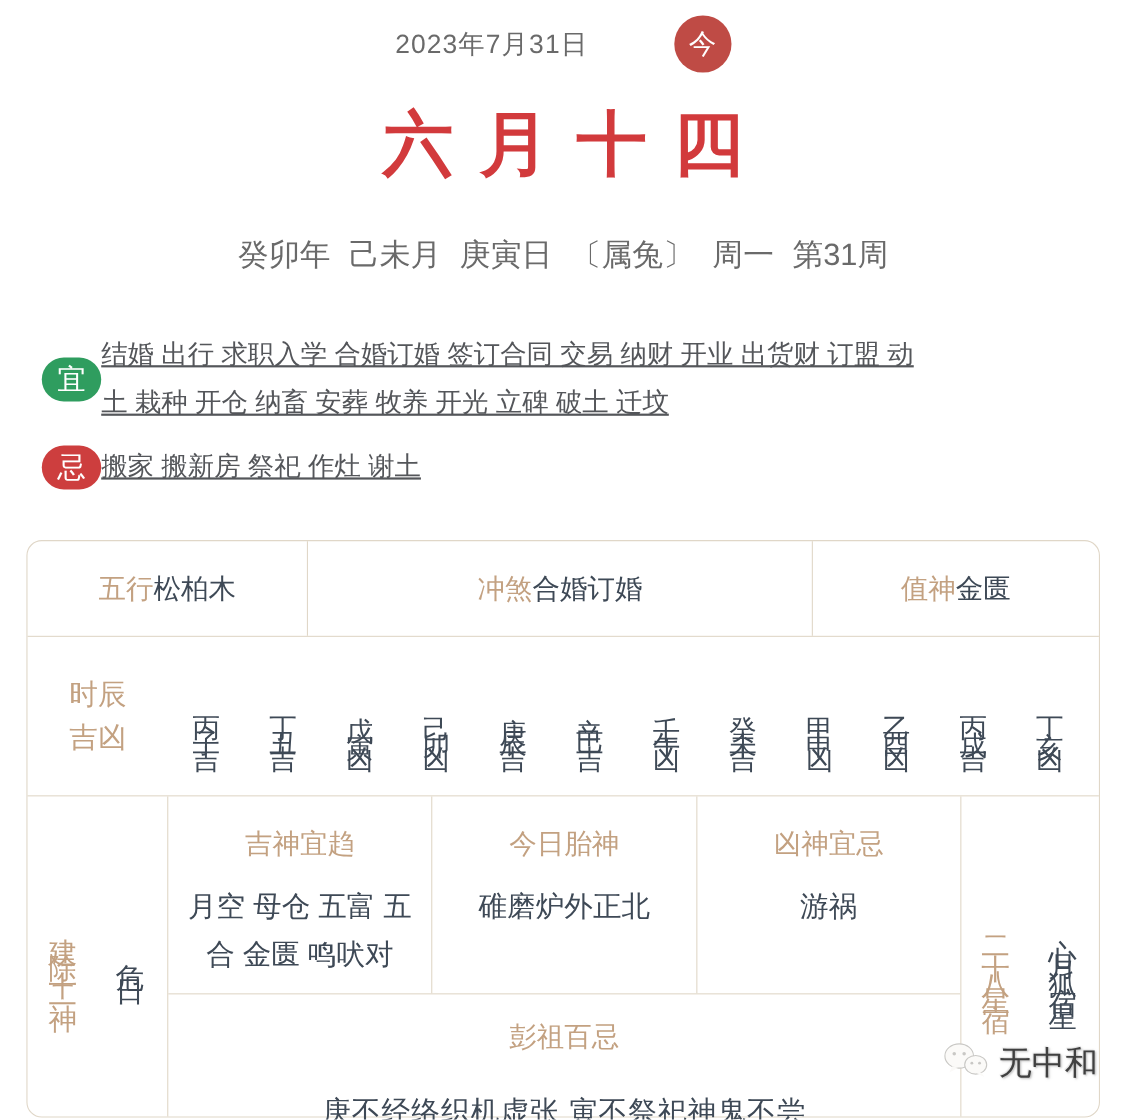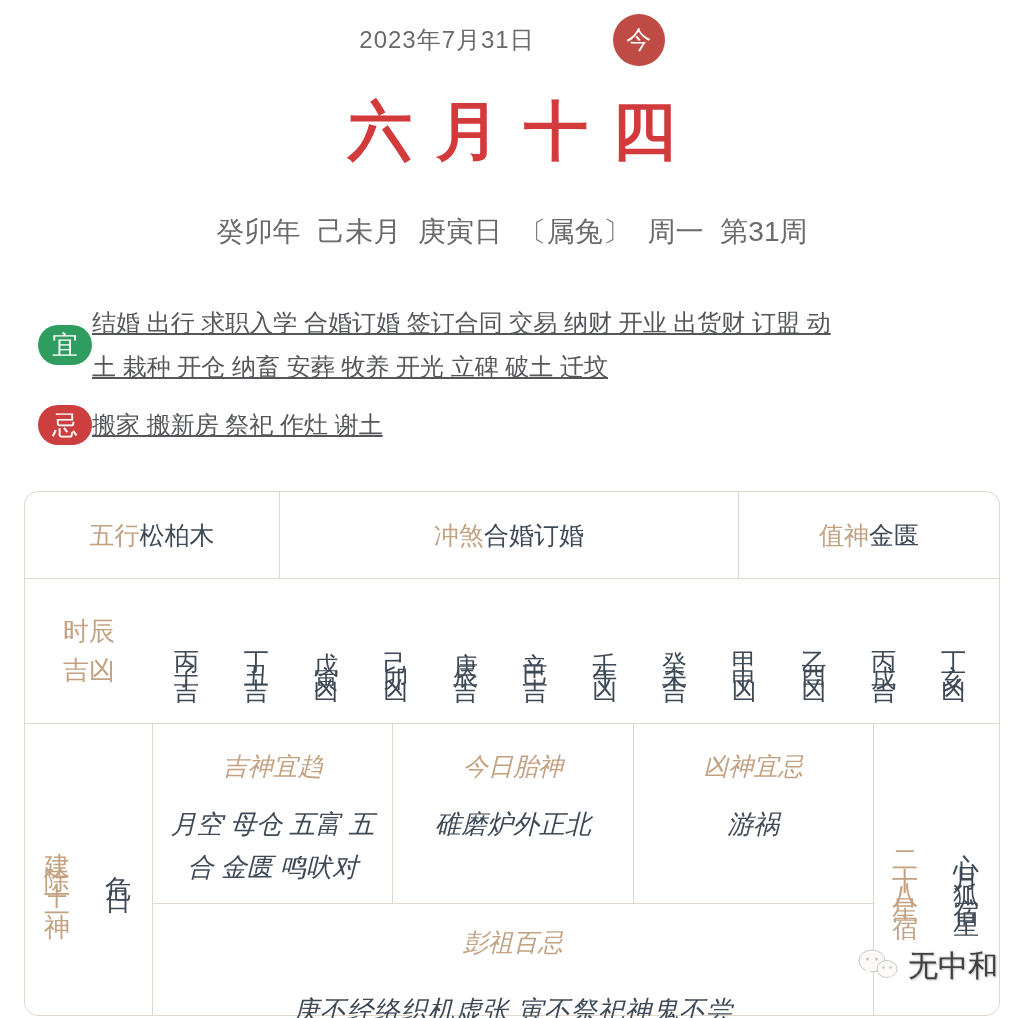--- a/index.html
+++ b/index.html
@@ -50,21 +50,21 @@
   .hours{flex:1;display:flex;justify-content:space-between;padding:0 28px 0 18px;}
   .hour{writing-mode:vertical-rl;text-orientation:upright;font-size:25px;letter-spacing:13px;color:var(--dark);}
 
   .t-row3{border-top:1px solid var(--border);display:flex;height:292px;}
   .side-col{display:flex;align-items:center;justify-content:center;gap:26px;}
   .side-left{width:128px;border-right:1px solid var(--border);}
   .side-right{width:126px;border-left:1px solid var(--border);}
   .v-label{writing-mode:vertical-rl;text-orientation:upright;font-size:26px;letter-spacing:15px;color:var(--tan);}
   .v-value{writing-mode:vertical-rl;text-orientation:upright;font-size:26px;letter-spacing:15px;color:var(--dark);}
 
-  .middle{flex:1;display:flex;flex-direction:column;min-width:0;font-style:italic;}
+  .middle{flex:1;display:flex;flex-direction:column;min-width:0;}
   .middle-top{flex:1;display:flex;}
   .mcell{flex:1;padding-top:26px;text-align:center;}
   .mcell.b{border-right:1px solid var(--border);}
   .mlabel{color:var(--tan);font-size:25px;margin-bottom:20px;}
   .mvalue{color:var(--dark);font-size:26px;line-height:1.65;padding:0 14px;}
   .middle-bottom{height:112px;border-top:1px solid var(--border);text-align:center;padding-top:22px;}
   .middle-bottom .mvalue{margin-top:30px;letter-spacing:1px;}
 
   
   .watermark{position:absolute;right:26px;top:946px;display:flex;align-items:center;gap:8px;}

